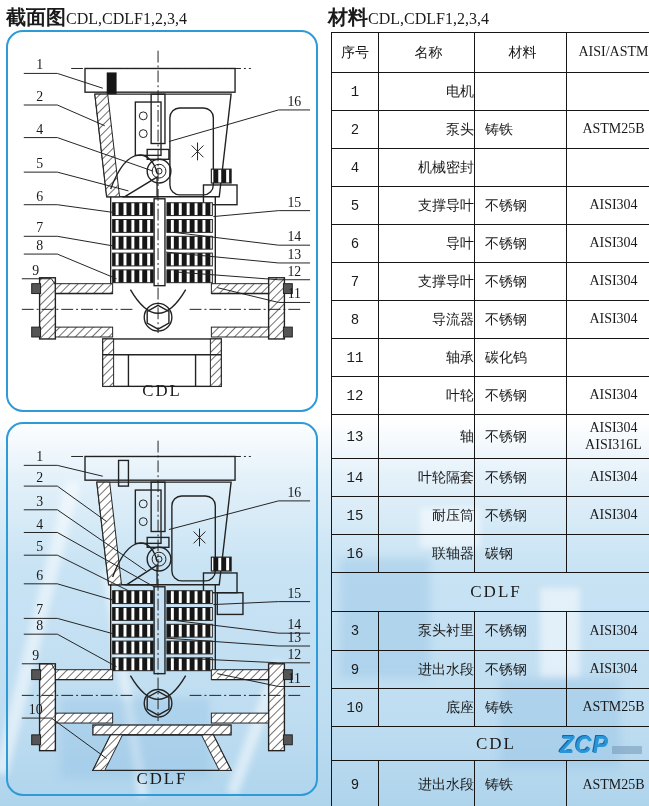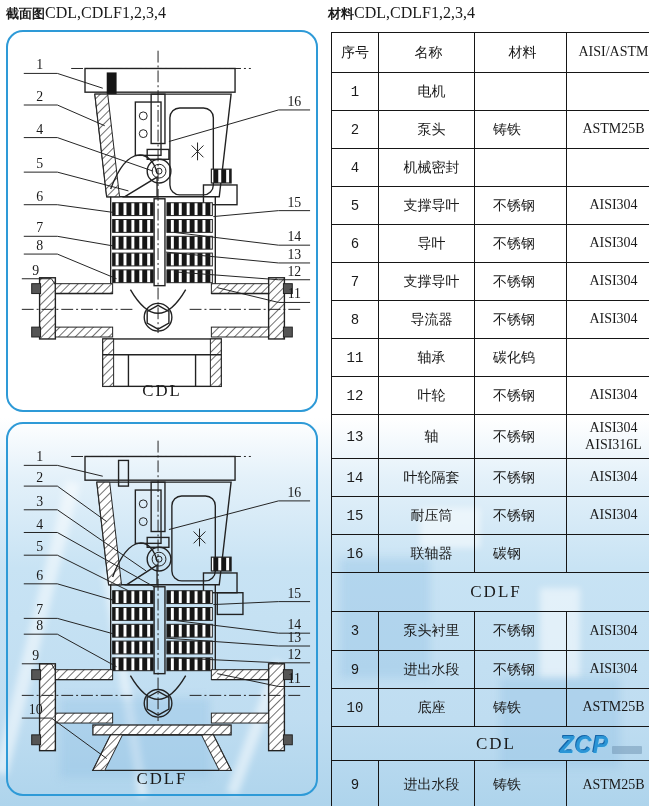--- a/index.html
+++ b/index.html
@@ -10,21 +10,21 @@
   
   .watermark{
     position:absolute;left:0;top:418px;width:649px;height:388px;z-index:0;
     background:linear-gradient(180deg, rgba(208,231,246,0) 0px, rgba(205,229,245,.55) 60px,
       #c8e3f4 150px, #bfddf1 300px, #aed4ec 388px);
   }
   .wm-streak{position:absolute;background:rgba(255,255,255,.5);filter:blur(3px);}
   .wm-patch{position:absolute;background:rgba(140,190,225,.35);filter:blur(4px);}
   
   .title-row{position:absolute;top:4px;height:24px;z-index:3;white-space:nowrap;}
-  .title-cn{font-weight:bold;font-size:13px;font-family:"Liberation Sans",sans-serif;}
+  .title-cn{font-weight:bold;font-size:20px;font-family:"Liberation Sans",sans-serif;}
   .title-lat{font-size:16px;font-family:"Liberation Serif",serif;}
   
   .panel{
     position:absolute;left:6px;width:312px;border:2.5px solid #2e9ad7;border-radius:17px;
     z-index:2;box-sizing:border-box;background:transparent;
   }
   #panel-cdl{top:30px;height:382px;background:#fff;}
   #panel-cdlf{top:422px;height:374px;}
   .panel svg{display:block;width:100%;height:100%;}
   
@@ -34,22 +34,22 @@
   .callout-line{stroke:#222;stroke-width:1;fill:none;}
   .callout-num{font-family:"Liberation Serif",serif;font-size:14px;fill:#1a1a1a;}
   .cap{font-family:"Liberation Serif",serif;font-size:17px;letter-spacing:2px;fill:#1a1a1a;}
   
   .mat-table{
     position:absolute;left:331px;top:32px;z-index:3;border-collapse:collapse;
     table-layout:fixed;width:317px;background:transparent;
   }
   .mat-table td{border:1.7px solid #161616;padding:0;vertical-align:middle;font-size:14px;background:transparent;}
   .mat-table .c-no{width:46px;text-align:center;font-family:Liberation Mono, monospace;}
-  .mat-table .c-name{width:91px;text-align:center;padding-left:10px;}
-  .mat-table .c-mat{width:87px;text-align:left;padding-left:18px;}
+  .mat-table .c-name{width:91px;text-align:right;padding-left:10px;}
+  .mat-table .c-mat{width:87px;text-align:left;padding-left:10px;}
   .mat-table .c-aisi{width:93px;text-align:center;font-family:"Liberation Serif",serif;
     white-space:pre-line;line-height:1.15;}
   .mat-table .hdr td{text-align:center;font-size:14px;padding-left:0;}
   .mat-table .hdr .c-name,.mat-table .hdr .c-mat{padding-left:4px;text-align:center;}
   .mat-table .section td{
     text-align:center;font-family:"Liberation Serif",serif;font-size:17px;letter-spacing:2px;padding-left:0;
   }
   
   .zcp{position:absolute;left:560px;top:734px;z-index:4;display:flex;align-items:flex-end;}
   .zcp-text{

